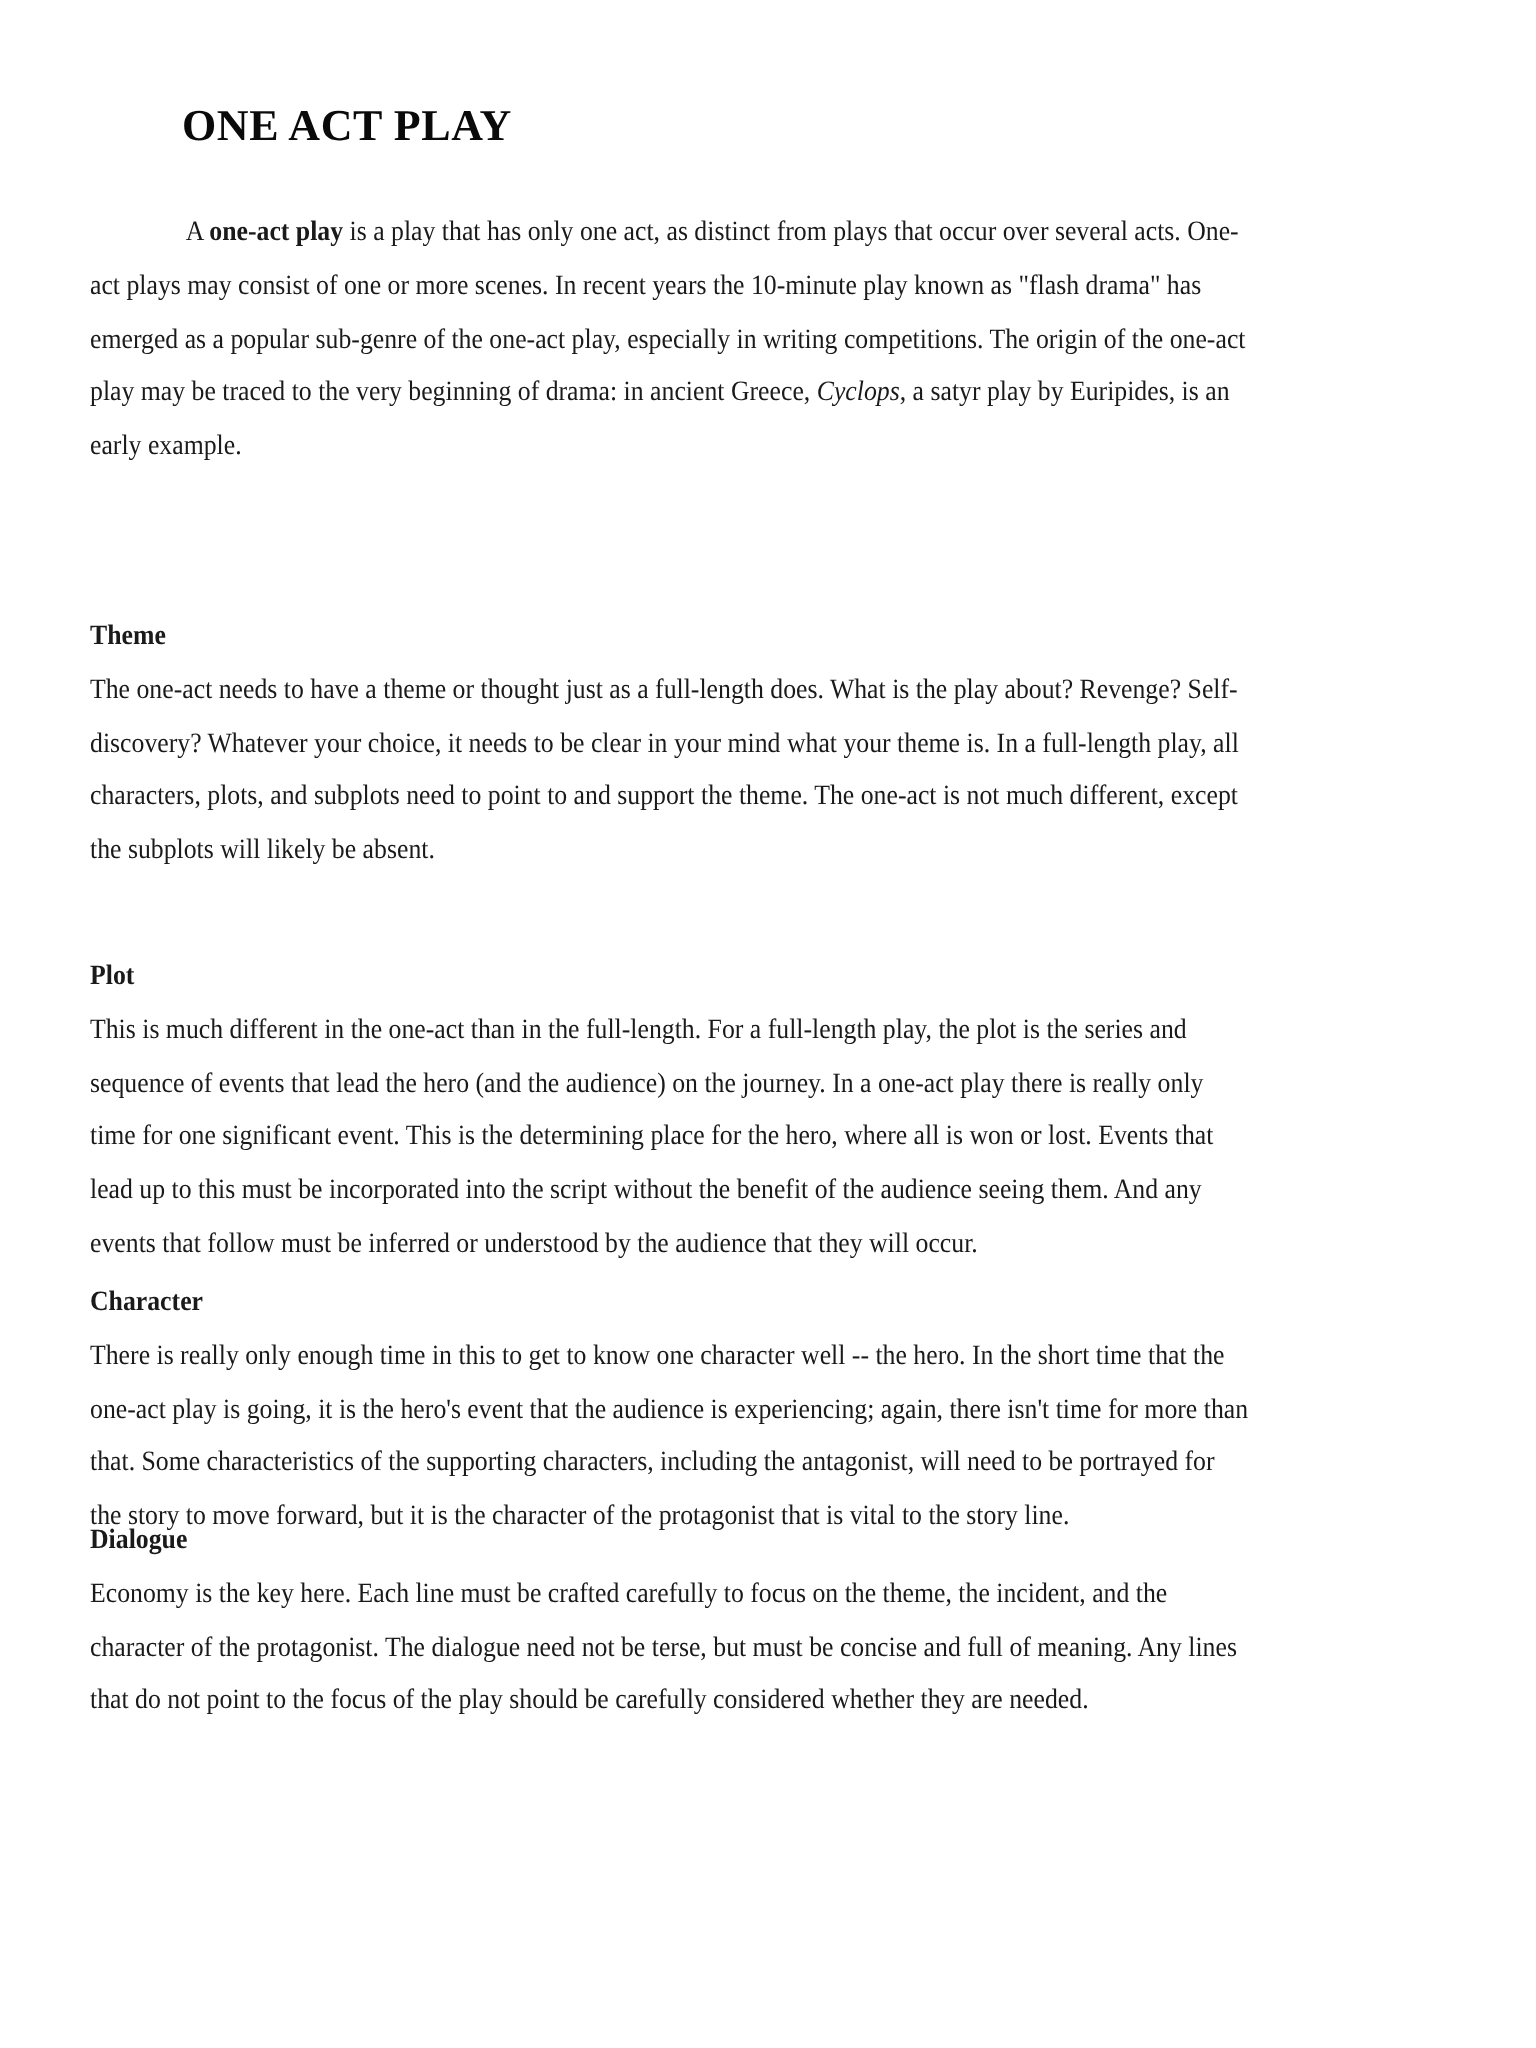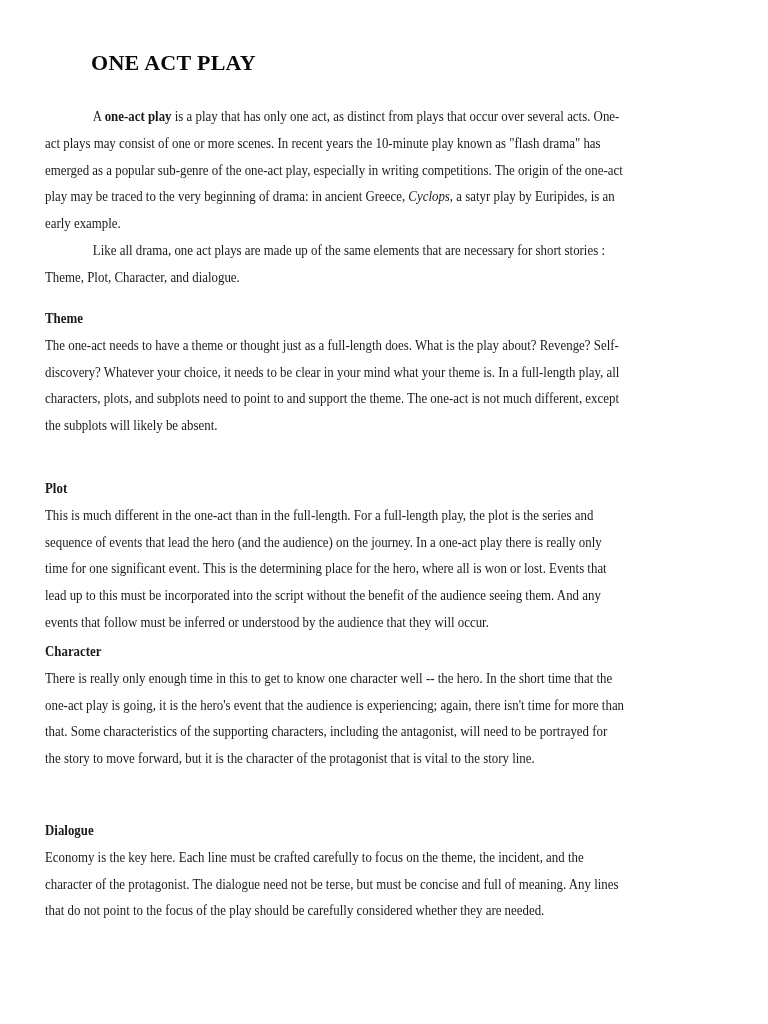--- a/index.html
+++ b/index.html
@@ -28,24 +28,20 @@
   <h1 class="title">ONE ACT PLAY</h1>
 
   <div class="block" style="top:104px;">
     <div class="line indent"><span>A </span><b>one-act play</b><span> is a play that has only one act, as distinct from plays that occur over several acts. One-</span></div>
     <div class="line">act plays may consist of one or more scenes. In recent years the 10-minute play known as "flash drama" has</div>
     <div class="line">emerged as a popular sub-genre of the one-act play, especially in writing competitions. The origin of the one-act</div>
     <div class="line"><span>play may be traced to the very beginning of drama: in ancient Greece, </span><i>Cyclops</i><span>, a satyr play by Euripides, is an</span></div>
     <div class="line">early example.</div>
   </div>
 
-  <div class="block" style="top:238px;">
-    <div class="line indent">Like all drama, one act plays are made up of the same elements that are necessary for short stories :</div>
-    <div class="line">Theme, Plot, Character, and dialogue.</div>
-  </div>
 
   <div class="block" style="top:306px;">
     <div class="line heading">Theme</div>
     <div class="line">The one-act needs to have a theme or thought just as a full-length does. What is the play about? Revenge? Self-</div>
     <div class="line">discovery? Whatever your choice, it needs to be clear in your mind what your theme is. In a full-length play, all</div>
     <div class="line">characters, plots, and subplots need to point to and support the theme. The one-act is not much different, except</div>
     <div class="line">the subplots will likely be absent.</div>
   </div>
 
   <div class="block" style="top:476px;">
@@ -58,20 +54,20 @@
   </div>
 
   <div class="block" style="top:639px;">
     <div class="line heading">Character</div>
     <div class="line">There is really only enough time in this to get to know one character well -- the hero. In the short time that the</div>
     <div class="line">one-act play is going, it is the hero's event that the audience is experiencing; again, there isn't time for more than</div>
     <div class="line">that. Some characteristics of the supporting characters, including the antagonist, will need to be portrayed for</div>
     <div class="line">the story to move forward, but it is the character of the protagonist that is vital to the story line.</div>
   </div>
 
-  <div class="block" style="top:818px;">
+  <div class="block" style="top:758px;">
     <div class="line heading">Dialogue</div>
     <div class="line">Economy is the key here. Each line must be crafted carefully to focus on the theme, the incident, and the</div>
     <div class="line">character of the protagonist. The dialogue need not be terse, but must be concise and full of meaning. Any lines</div>
     <div class="line">that do not point to the focus of the play should be carefully considered whether they are needed.</div>
   </div>
 
 </div>
 
 </body></html>

